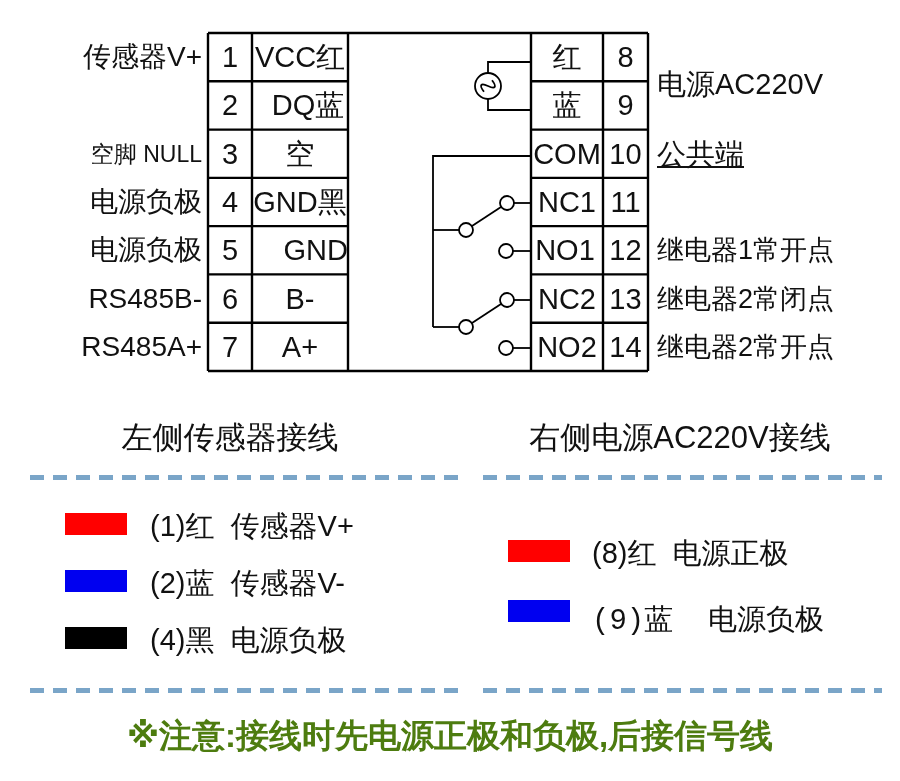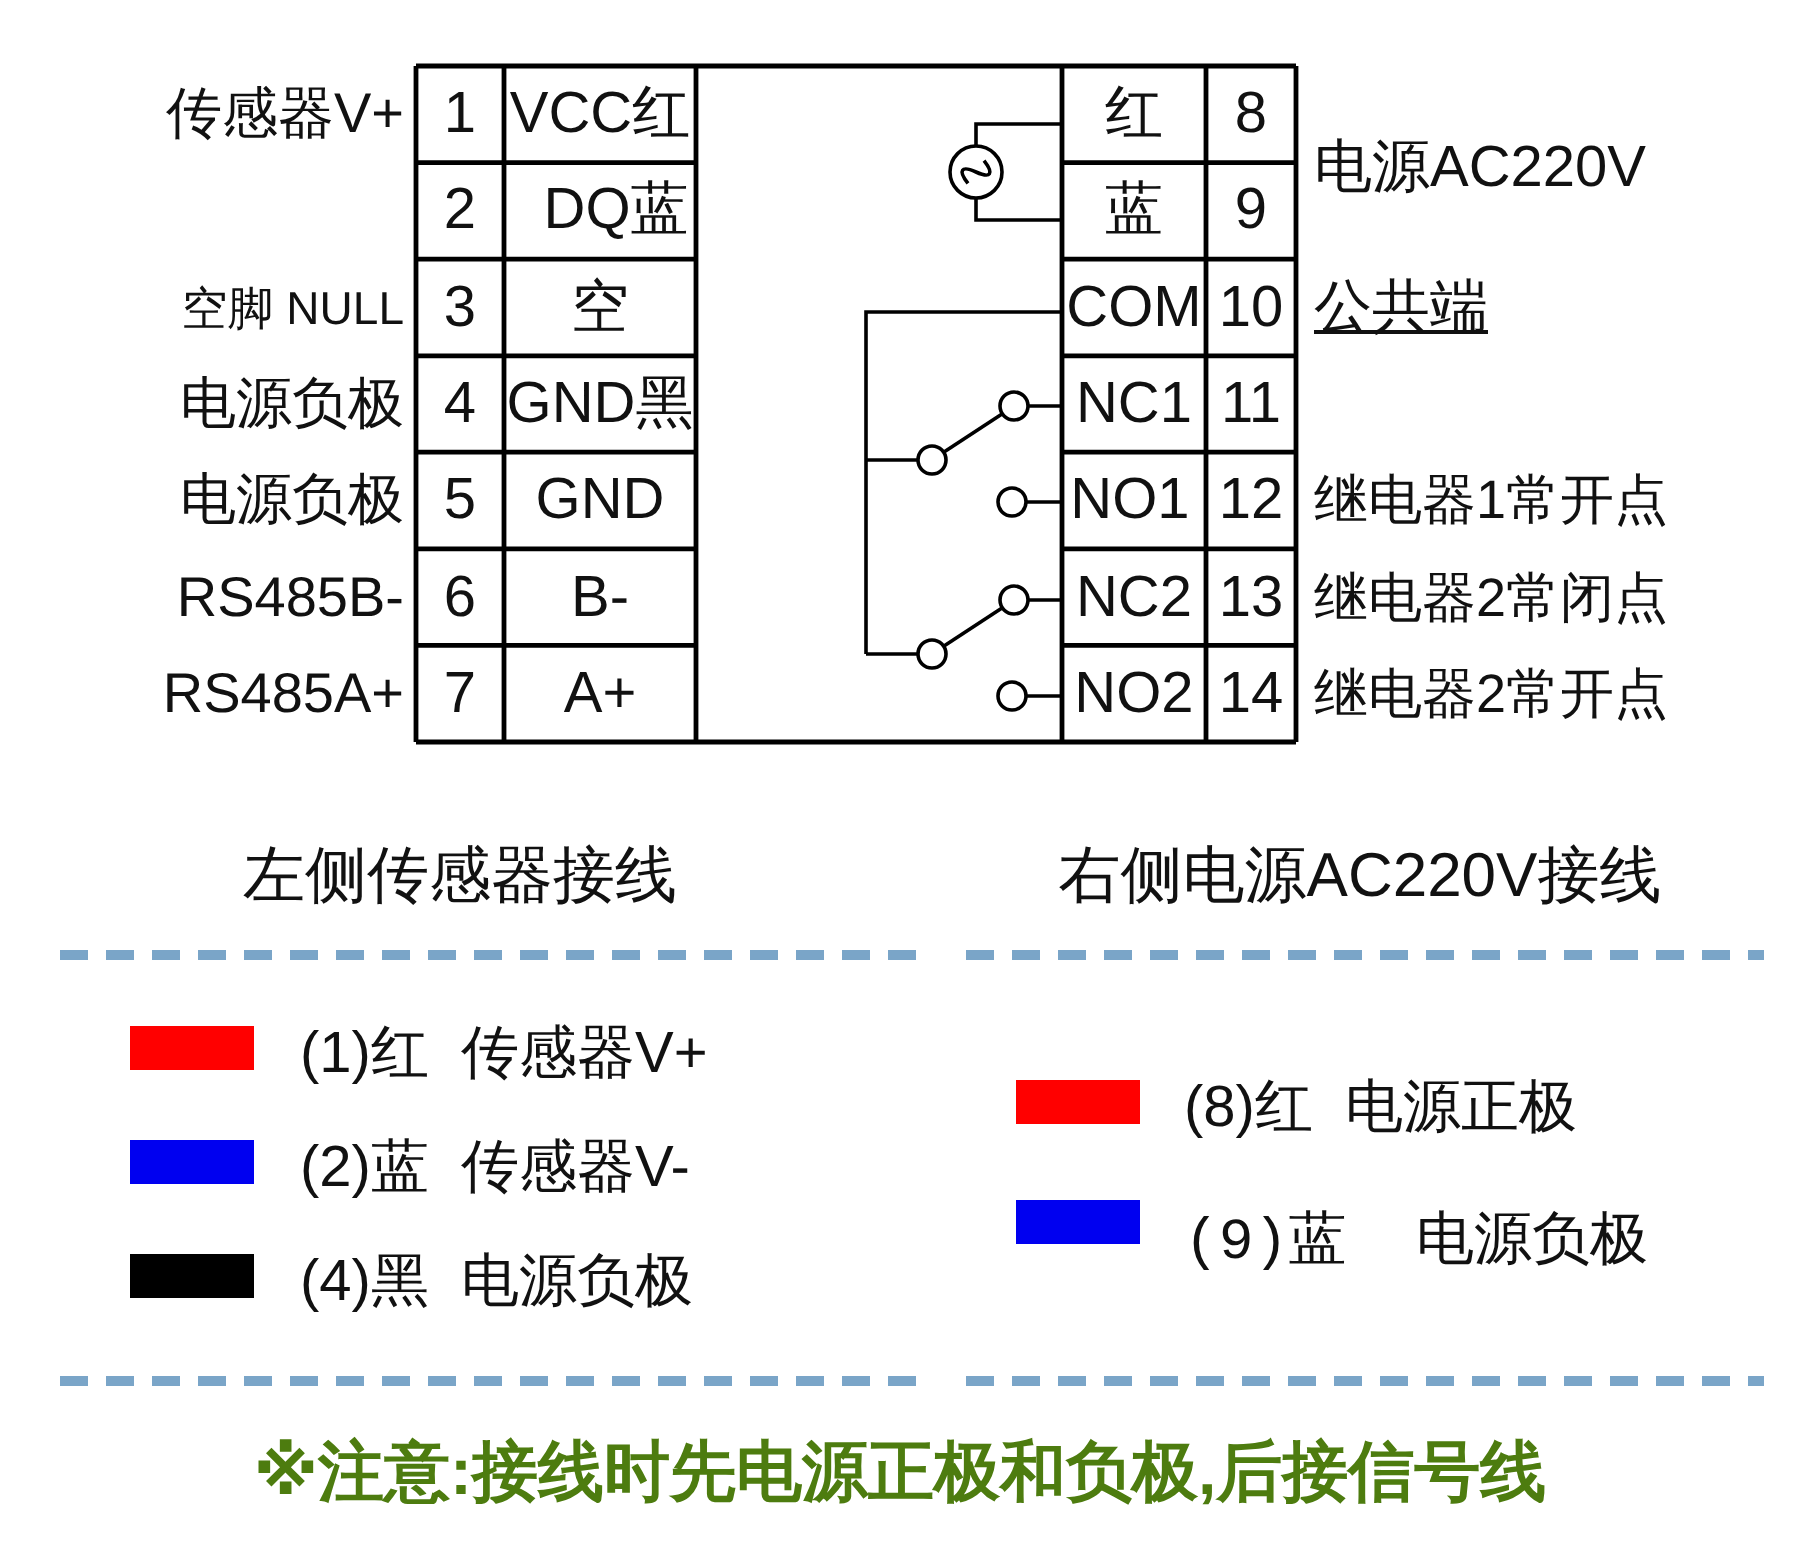--- a/index.html
+++ b/index.html
@@ -67,21 +67,21 @@
   <div class="c" style="left:208px;top:130px;width:44px;line-height:48px;">3</div>
   <div class="c" style="left:208px;top:178px;width:44px;line-height:48px;">4</div>
   <div class="c" style="left:208px;top:226px;width:44px;line-height:48px;">5</div>
   <div class="c" style="left:208px;top:275px;width:44px;line-height:48px;">6</div>
   <div class="c" style="left:208px;top:323px;width:44px;line-height:48px;">7</div>
 
   <div class="c" style="left:252px;top:33px;width:96px;line-height:48px;">VCC红</div>
   <div class="c" style="left:240px;top:81px;width:96px;line-height:48px;margin-left:20px;">DQ蓝</div>
   <div class="c" style="left:252px;top:130px;width:96px;line-height:48px;">空</div>
   <div class="c" style="left:252px;top:178px;width:96px;line-height:48px;">GND黑</div>
-  <div class="c" style="left:252px;top:226px;width:96px;line-height:48px;">GND</div>
+  <div class="c" style="left:252px;top:226px;width:96px;line-height:48px;text-align:right;">GND</div>
   <div class="c" style="left:252px;top:275px;width:96px;line-height:48px;">B-</div>
   <div class="c" style="left:252px;top:323px;width:96px;line-height:48px;">A+</div>
 
   <div class="c" style="left:531px;top:33px;width:72px;line-height:48px;">红</div>
   <div class="c" style="left:531px;top:81px;width:72px;line-height:48px;">蓝</div>
   <div class="c" style="left:531px;top:130px;width:72px;line-height:48px;">COM</div>
   <div class="c" style="left:531px;top:178px;width:72px;line-height:48px;">NC1</div>
   <div class="c" style="left:531px;top:226px;width:68px;line-height:48px;">NO1</div>
   <div class="c" style="left:531px;top:275px;width:72px;line-height:48px;">NC2</div>
   <div class="c" style="left:531px;top:323px;width:72px;line-height:48px;">NO2</div>

